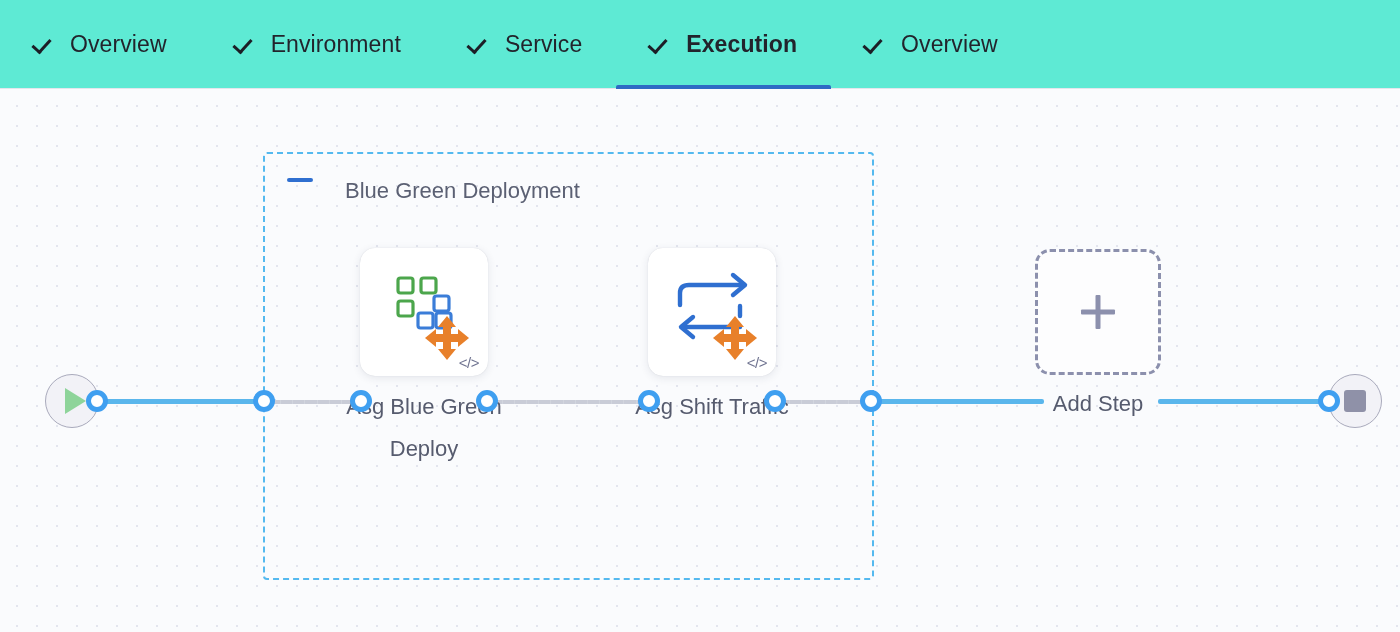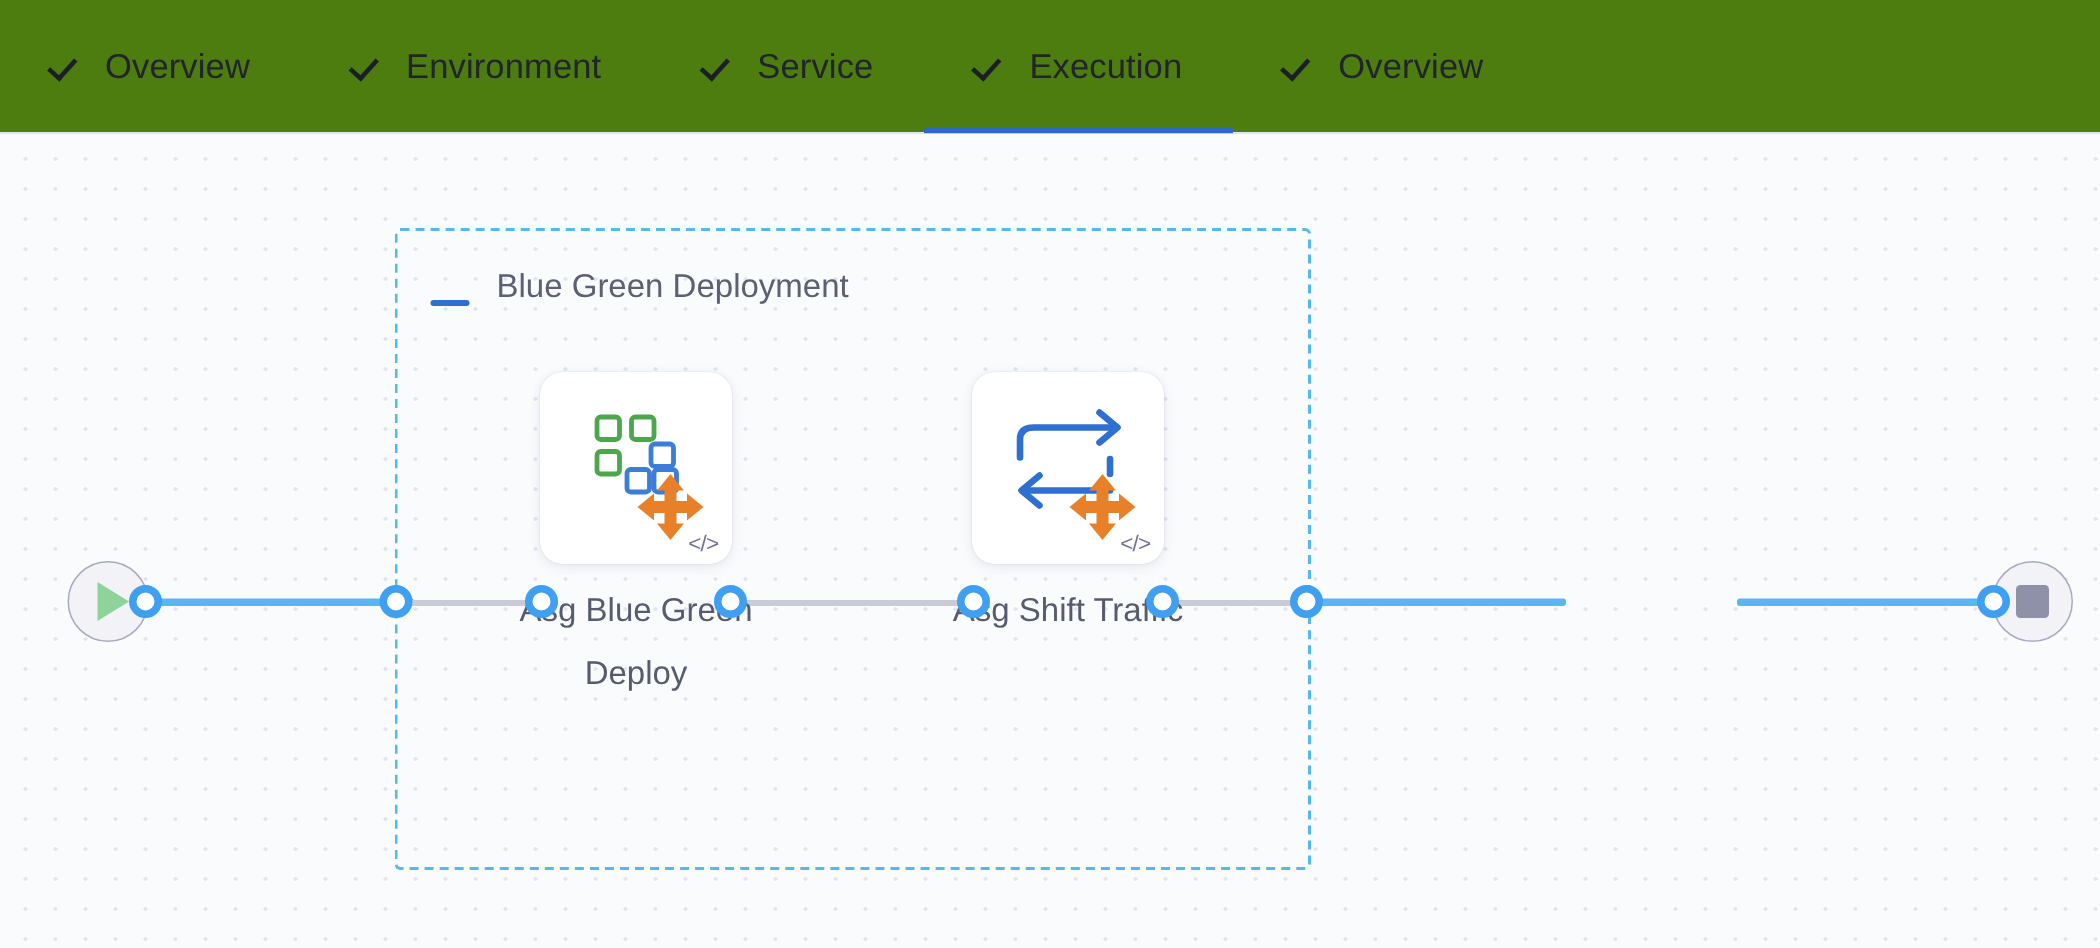--- a/index.html
+++ b/index.html
@@ -9,21 +9,21 @@
     background: #ffffff;
     overflow: hidden;
   }
 
   #app { position: relative; width: 1400px; height: 632px; }
 
   
   .tabbar {
     position: absolute; left: 0; top: 0;
     width: 1400px; height: 89px;
-    background: #4d7c0f;
+    background: #5eead4;
     border-bottom: 1px solid #e4e6ed;
     display: flex;
     align-items: center;
   }
   .tab {
     position: relative;
     height: 89px;
     display: flex;
     align-items: center;
     gap: 14px;
@@ -45,21 +45,21 @@
     border: solid #1c1e26;
     border-width: 0 3px 3px 0;
     transform: rotate(42deg);
   }
   .tab .tab-label {
     font-size: 23px;
     color: #22242c;
     letter-spacing: 0.1px;
     white-space: nowrap;
   }
-  .tab.active .tab-label { font-weight: normal; text-align: right; }
+  .tab.active .tab-label { font-weight: bold; text-align: right; }
   .tab.active::after {
     content: "";
     position: absolute;
     left: 0; right: 0; bottom: 0;
     height: 4px;
     background: #2e6ac4;
     border-radius: 2px 2px 0 0;
   }
 
   
@@ -79,22 +79,22 @@
     position: absolute;
     left: 263px; top: 63px;
     width: 611px; height: 428px;
     border: 2px dashed #54b9ef;
     border-radius: 4px;
   }
   .stage-header {
     position: absolute;
     left: 22px; top: 24px;
     display: flex;
-    align-items: flex-end;
-    gap: 18px;
+    align-items: flex-start;
+    gap: 32px;
   }
   .collapse-icon {
     width: 26px; height: 4px;
     background: #2f6fd0;
     border-radius: 2px;
     cursor: pointer;
     flex: none;
   }
   .stage-title {
     font-size: 22px;
@@ -340,15 +340,19 @@
               <polygon points="65,90 76,99 76,81"></polygon>
               <polygon points="109,90 98,99 98,81"></polygon>
             </g>
           </svg>
         </div>
         <span class="code-badge">&lt;/&gt;</span>
       </div>
       <div class="step-label">Asg Shift Traffic</div>
     </div>
 
+    <div class="add-step">
+      <div class="add-box"></div>
+      <div class="add-label">Add Step</div>
+    </div>
 
   </div>
 </div>
 
 </body></html>

